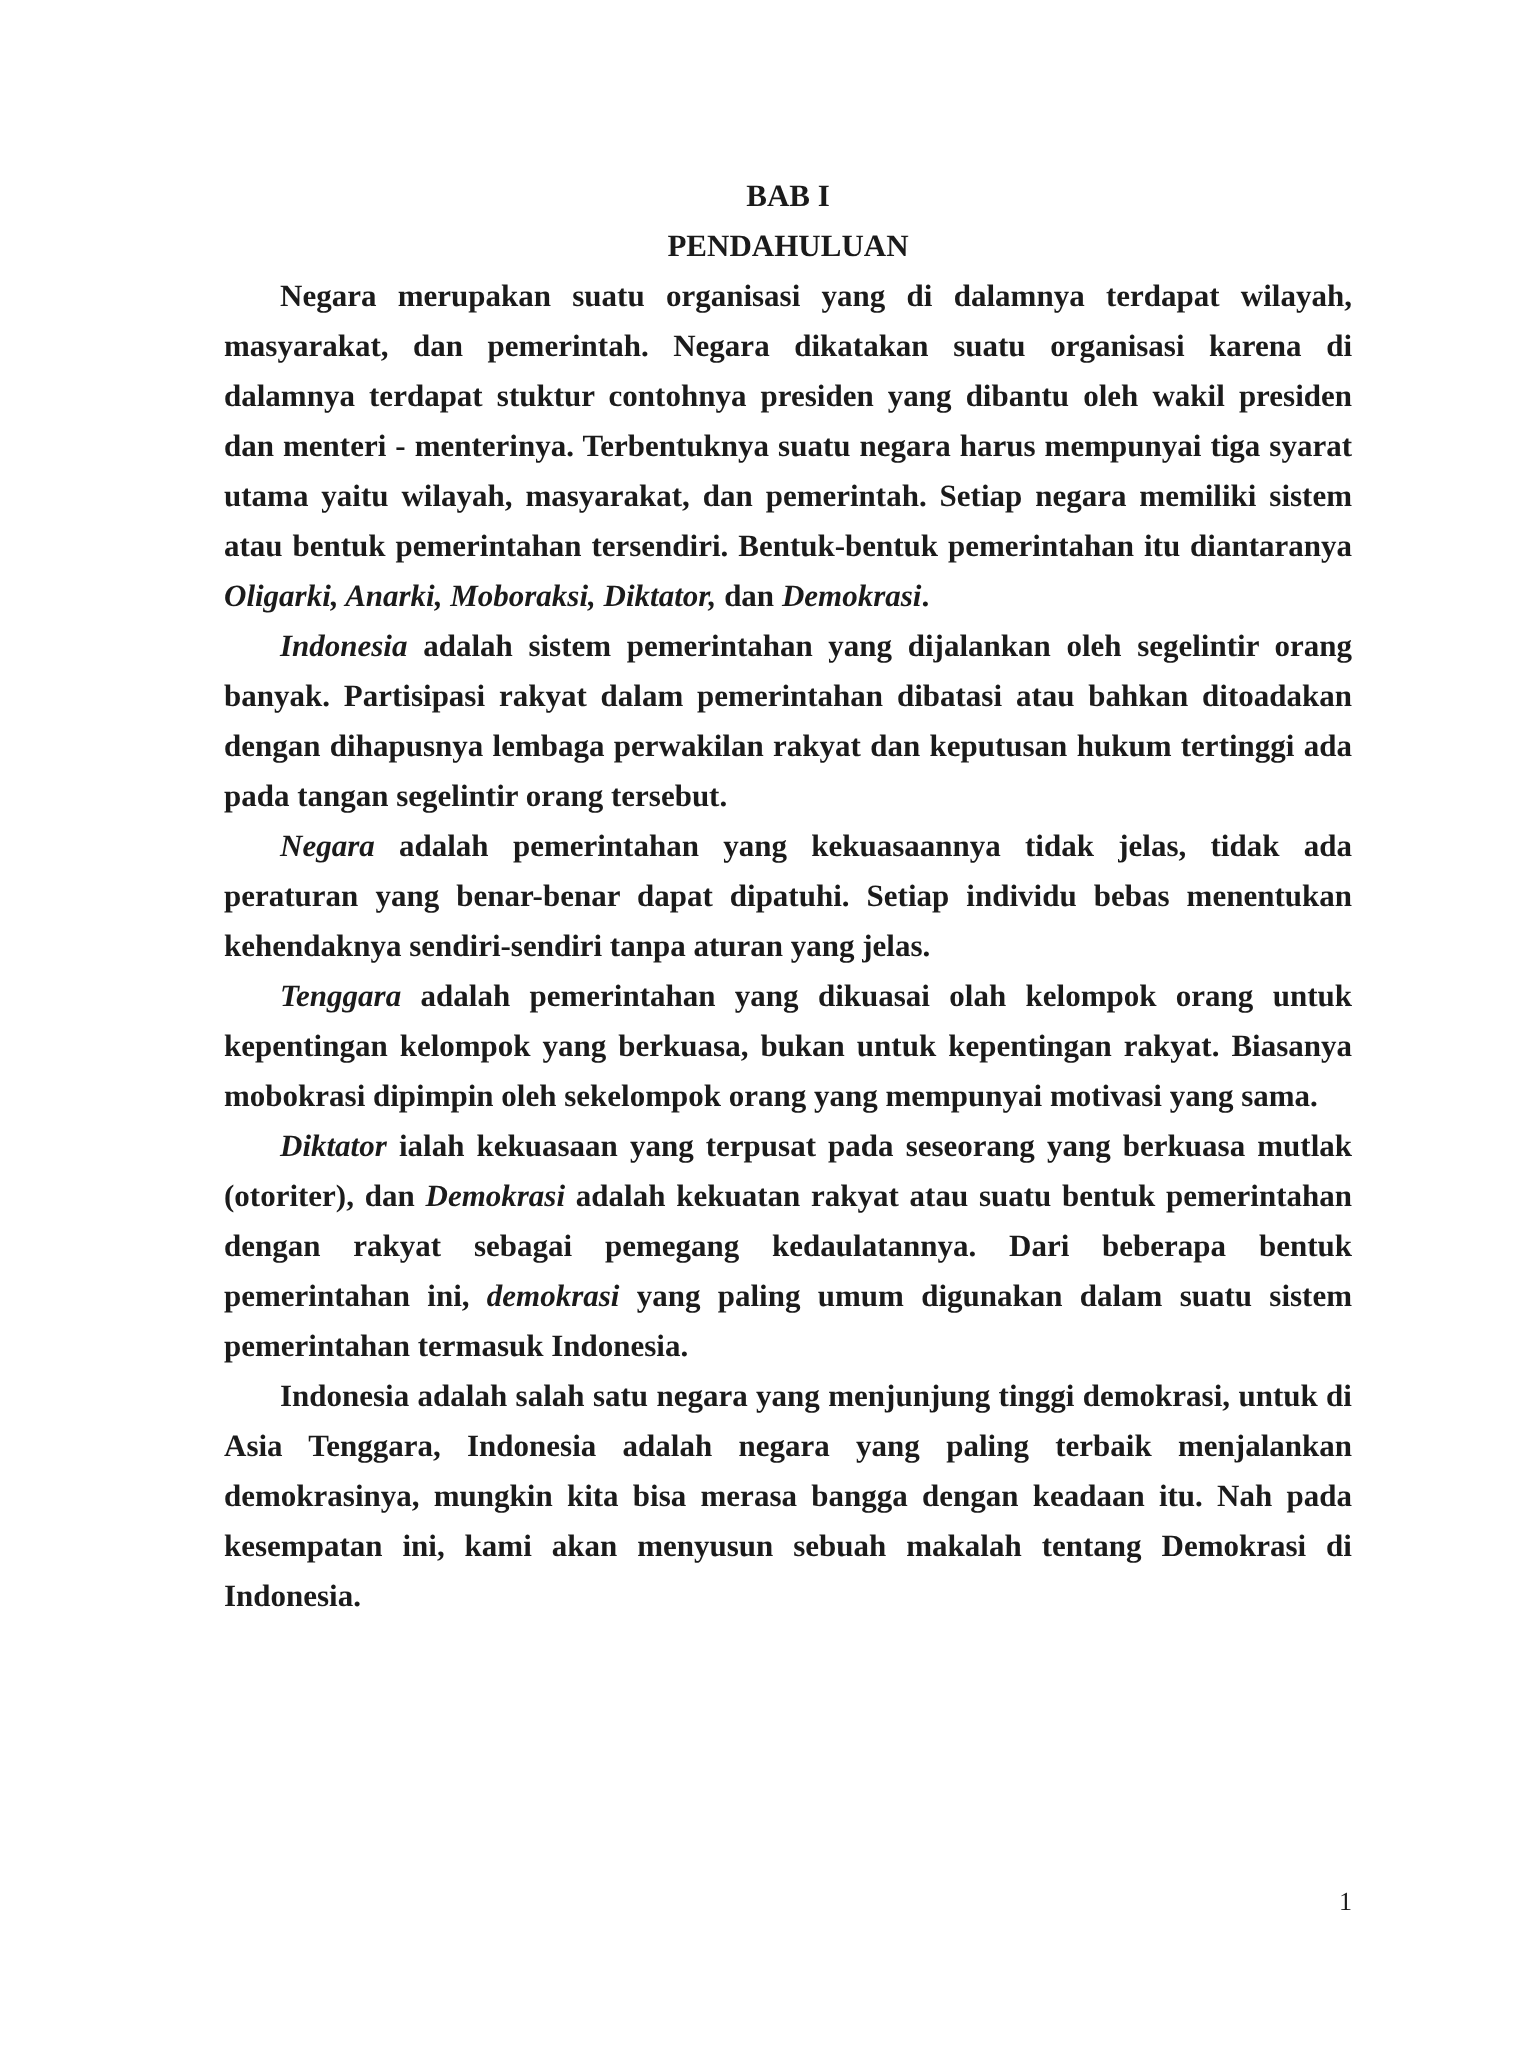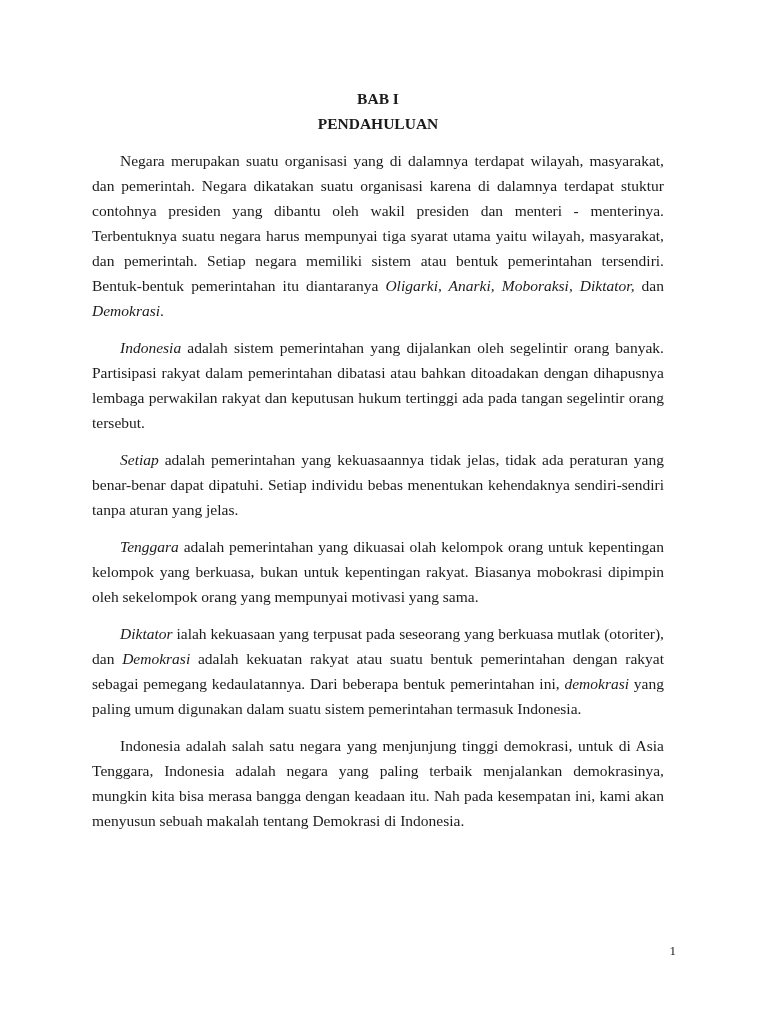--- a/index.html
+++ b/index.html
@@ -6,39 +6,40 @@
     margin: 0;
     padding: 0;
     background: #ffffff;
   }
   .page {
     position: relative;
     width: 768px;
     height: 1024px;
     background: #ffffff;
     box-sizing: border-box;
-    padding: 86px 92px 0 80px;
+    padding: 86px 92px 0 112px;
     font-family: "Liberation Serif", "DejaVu Serif", serif;
     font-size: 15.5px;
     line-height: 25px;
     color: #1b1b1b;
     overflow: hidden;
   }
   .doc-title {
     text-align: center;
     font-weight: bold;
   }
   .section-heading {
     font-weight: bold;
     text-align: left;
   }
   .body-paragraph {
-    margin: 12px;
+    margin: 0;
     text-align: justify;
     text-indent: 28px;
+    font-weight: bold;
   }
   .italic {
     font-style: italic;
   }
   .page-number {
     position: absolute;
     top: 941px;
     right: 92px;
     font-size: 13px;
     line-height: 20px;
@@ -47,19 +48,19 @@
 </style>
 </head>
 <body>
 
 <div class="page">
   <div class="doc-title">BAB I</div>
   <div class="doc-title">PENDAHULUAN</div>
   <div id="paragraphs">
       <p class="body-paragraph"><span>Negara merupakan suatu organisasi yang di dalamnya terdapat wilayah, masyarakat, dan pemerintah. Negara dikatakan suatu organisasi karena di dalamnya terdapat stuktur contohnya presiden yang dibantu oleh wakil presiden dan menteri - menterinya. Terbentuknya suatu negara harus mempunyai tiga syarat utama yaitu wilayah, masyarakat, dan pemerintah. Setiap negara memiliki sistem atau bentuk pemerintahan tersendiri. Bentuk-bentuk pemerintahan itu diantaranya </span><span class="italic">Oligarki, Anarki, Moboraksi, Diktator,</span><span> dan </span><span class="italic">Demokrasi</span><span>.</span></p>
       <p class="body-paragraph"><span class="italic">Indonesia</span><span> adalah sistem pemerintahan yang dijalankan oleh segelintir orang banyak. Partisipasi rakyat dalam pemerintahan dibatasi atau bahkan ditoadakan dengan dihapusnya lembaga perwakilan rakyat dan keputusan hukum tertinggi ada pada tangan segelintir orang tersebut.</span></p>
-      <p class="body-paragraph"><span class="italic">Setiap</span><span> adalah pemerintahan yang kekuasaannya tidak jelas, tidak ada peraturan yang benar-benar dapat dipatuhi. Setiap individu bebas menentukan kehendaknya sendiri-sendiri tanpa aturan yang jelas.</span></p>
+      <p class="body-paragraph"><span class="italic">Negara</span><span> adalah pemerintahan yang kekuasaannya tidak jelas, tidak ada peraturan yang benar-benar dapat dipatuhi. Setiap individu bebas menentukan kehendaknya sendiri-sendiri tanpa aturan yang jelas.</span></p>
       <p class="body-paragraph"><span class="italic">Tenggara</span><span> adalah pemerintahan yang dikuasai olah kelompok orang untuk kepentingan kelompok yang berkuasa, bukan untuk kepentingan rakyat. Biasanya mobokrasi dipimpin oleh sekelompok orang yang mempunyai motivasi yang sama.</span></p>
       <p class="body-paragraph"><span class="italic">Diktator</span><span> ialah kekuasaan yang terpusat pada seseorang yang berkuasa mutlak (otoriter), dan </span><span class="italic">Demokrasi</span><span> adalah kekuatan rakyat atau suatu bentuk pemerintahan dengan rakyat sebagai pemegang kedaulatannya. Dari beberapa bentuk pemerintahan ini, </span><span class="italic">demokrasi</span><span> yang paling umum digunakan dalam suatu sistem pemerintahan termasuk Indonesia.</span></p>
       <p class="body-paragraph"><span>Indonesia adalah salah satu negara yang menjunjung tinggi demokrasi, untuk di Asia Tenggara, Indonesia adalah negara yang paling terbaik menjalankan demokrasinya, mungkin kita bisa merasa bangga dengan keadaan itu. Nah pada kesempatan ini, kami akan menyusun sebuah makalah tentang Demokrasi di Indonesia.</span></p>
     </div>
   <div class="page-number">1</div>
 </div>
 
 </body></html>

